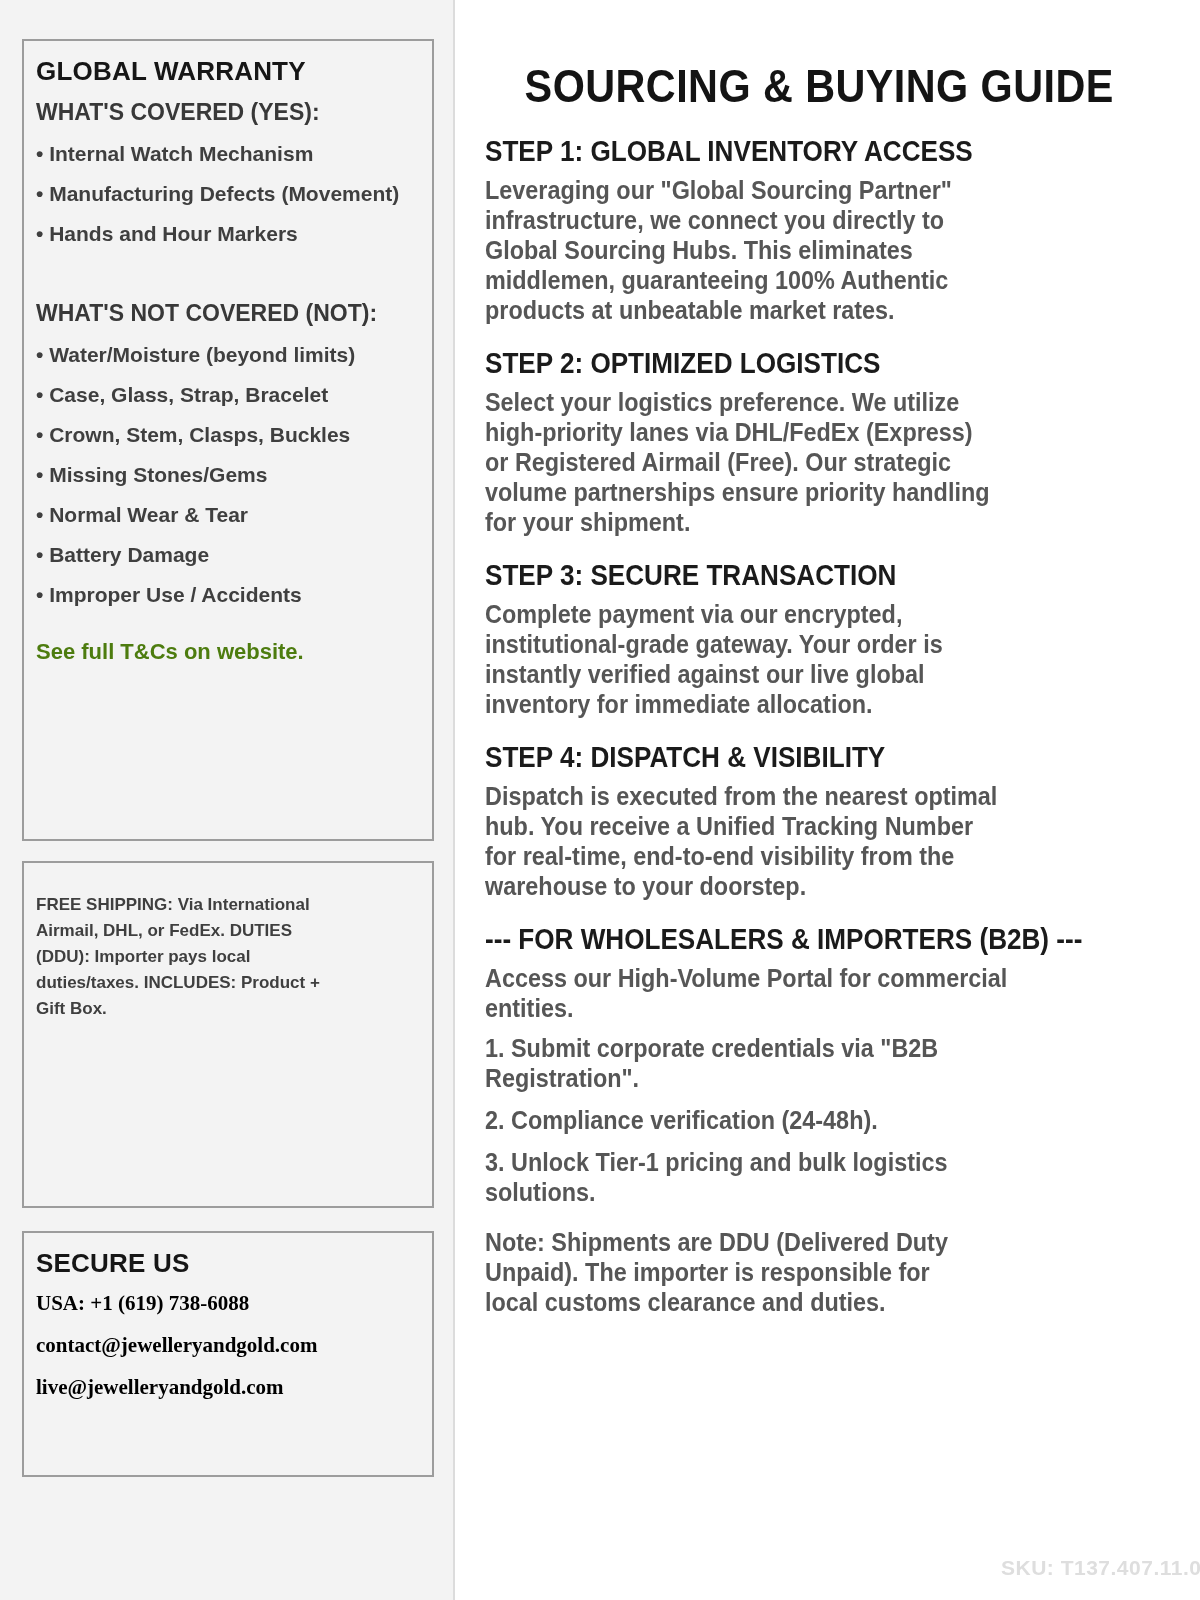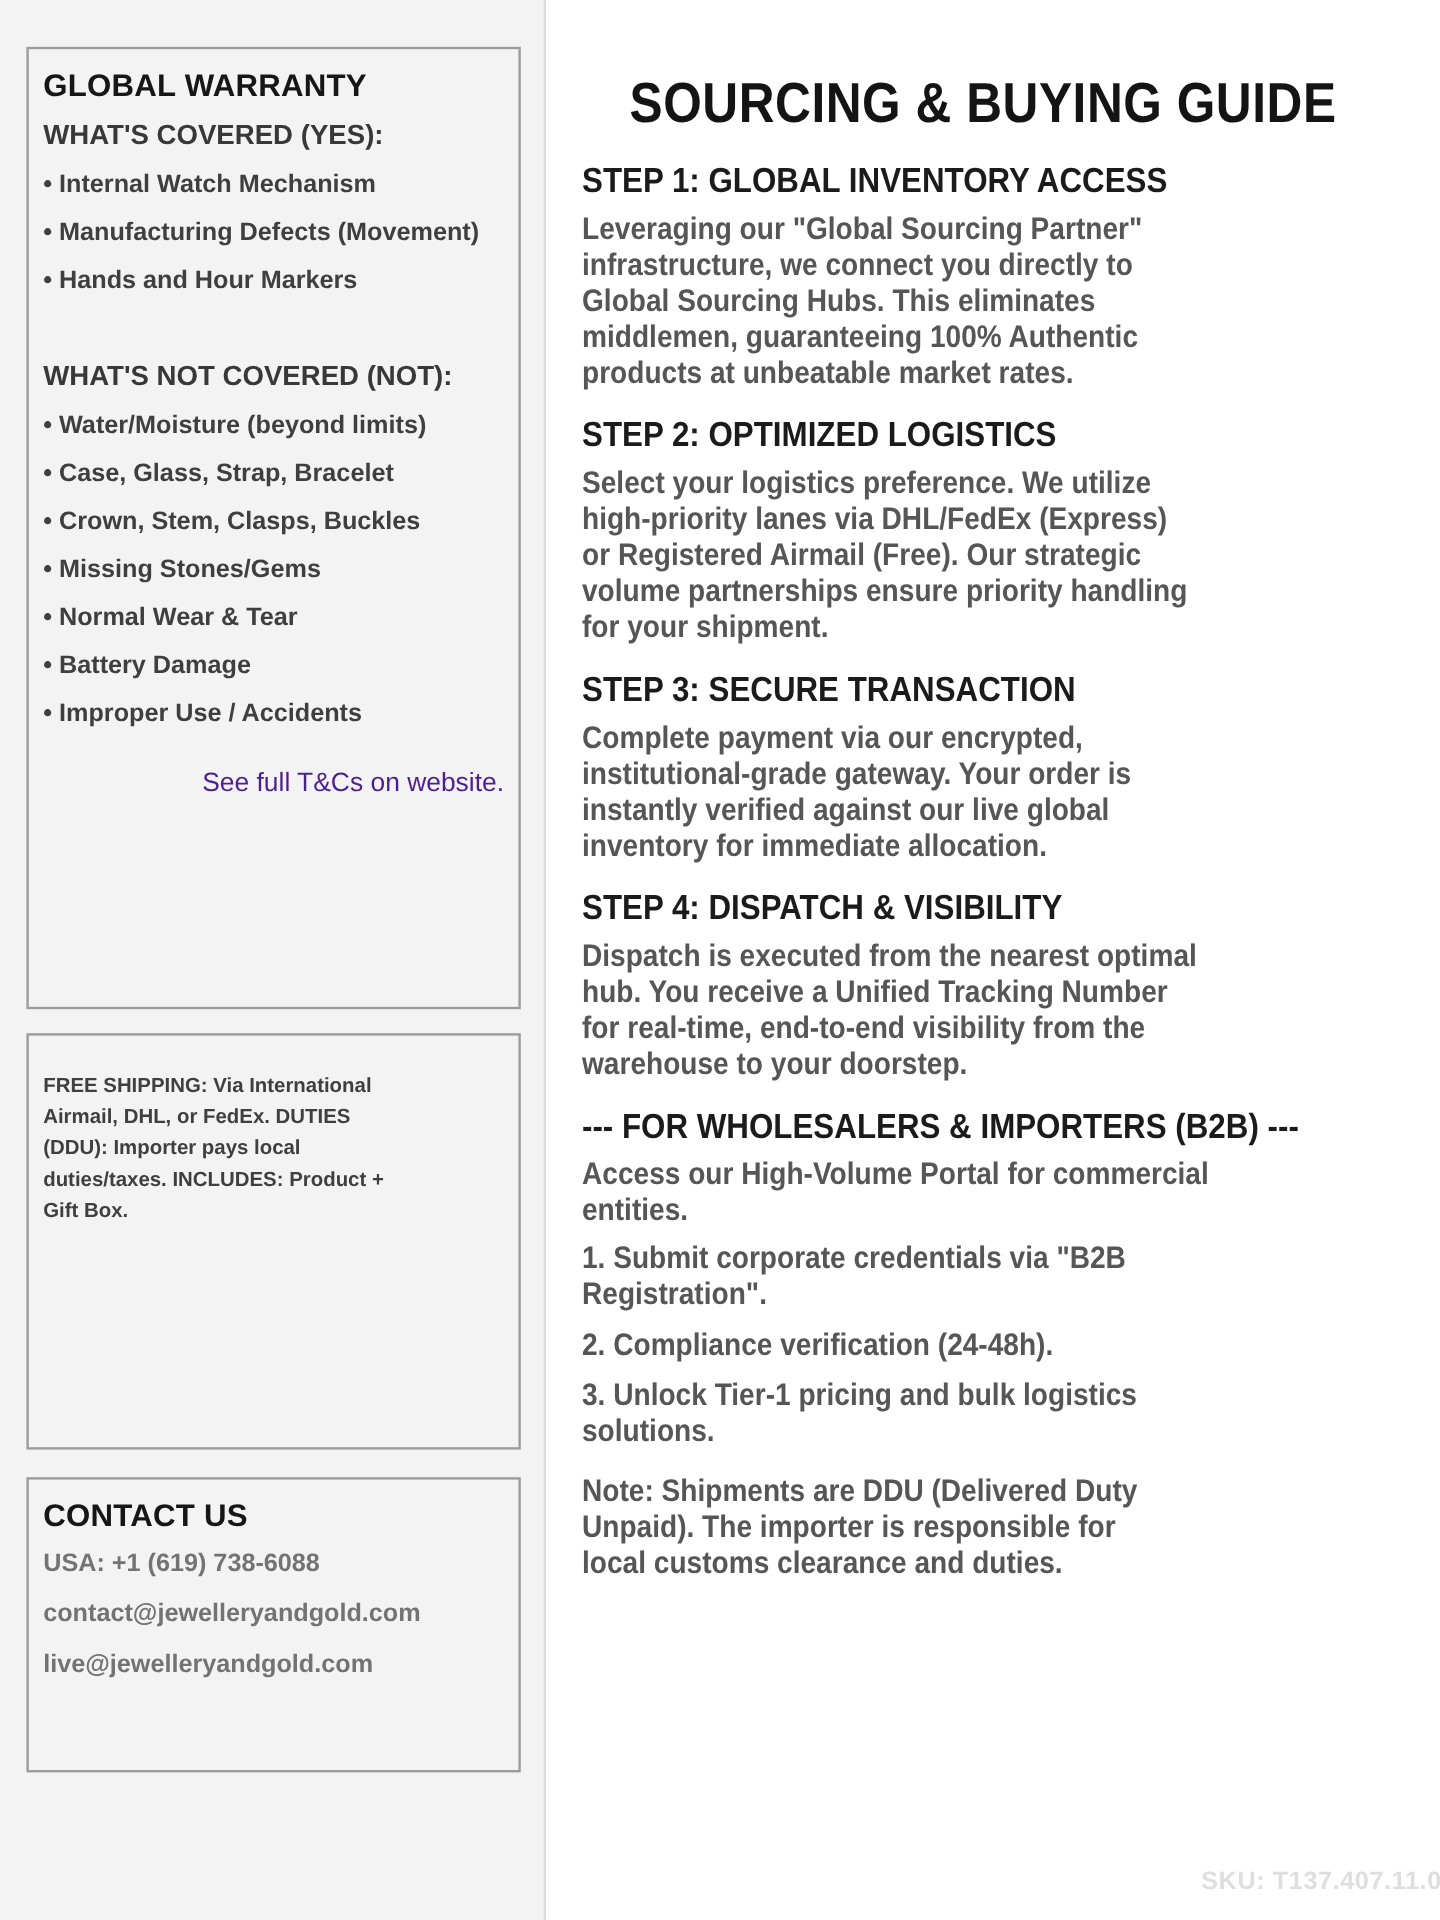--- a/index.html
+++ b/index.html
@@ -36,31 +36,30 @@
     margin:12px 0 15px 0;
   }
   .subhead-not { margin-top:54px; }
   ul.blist { list-style:none; margin:0; padding:0; }
   ul.blist li {
     font-size:21px; font-weight:bold; color:#3f3f3f;
     margin:16px 0 12px 0; line-height:24px;
   }
   ul.blist li::before { content:"•  "; color:#3f3f3f; }
   .footnote {
-    font-size:22px; font-weight:normal; color:#4c1d95;
+    font-size:22px; font-weight:bold; color:#4d7c0f;
     margin-top:32px;
-    text-align:right;
   }
   .terms-body {
     font-size:17px; font-weight:bold; color:#3f3f3f;
     line-height:26px; margin-top:14px; white-space:pre-line;
   }
   .contact-line {
-    font-size:21px; font-weight:bold; color:#737373;
-    margin:12px 0 18px 0; line-height:24px;
+    font-size:21px; font-weight:bold; color:#000000;
+    margin:12px 0 18px 0; line-height:24px;font-family:Liberation Serif, serif;
   }
   
   .main {
     position:absolute; left:457px; top:0;
     width:743px; box-sizing:border-box;
     padding:0 0 0 28px;
   }
   .main-title {
     margin:58px 0 0 0; width:660px;
     text-align:center; white-space:nowrap;
@@ -118,21 +117,21 @@
 
   <section class="panel panel-terms">
     <div class="terms-body">FREE SHIPPING: Via International
 Airmail, DHL, or FedEx.  DUTIES
 (DDU): Importer pays local
 duties/taxes.  INCLUDES: Product +
 Gift Box.</div>
   </section>
 
   <section class="panel panel-contact">
-    <h2 class="panel-title">CONTACT US</h2>
+    <h2 class="panel-title">SECURE US</h2>
     <p class="contact-line" style="margin-top:12px;">USA: +1 (619) 738-6088</p>
     <p class="contact-line">contact@jewelleryandgold.com</p>
     <p class="contact-line">live@jewelleryandgold.com</p>
   </section>
 
 </div>
 
 <div class="main">
   <h1 class="main-title">SOURCING &amp; BUYING GUIDE</h1>
 

